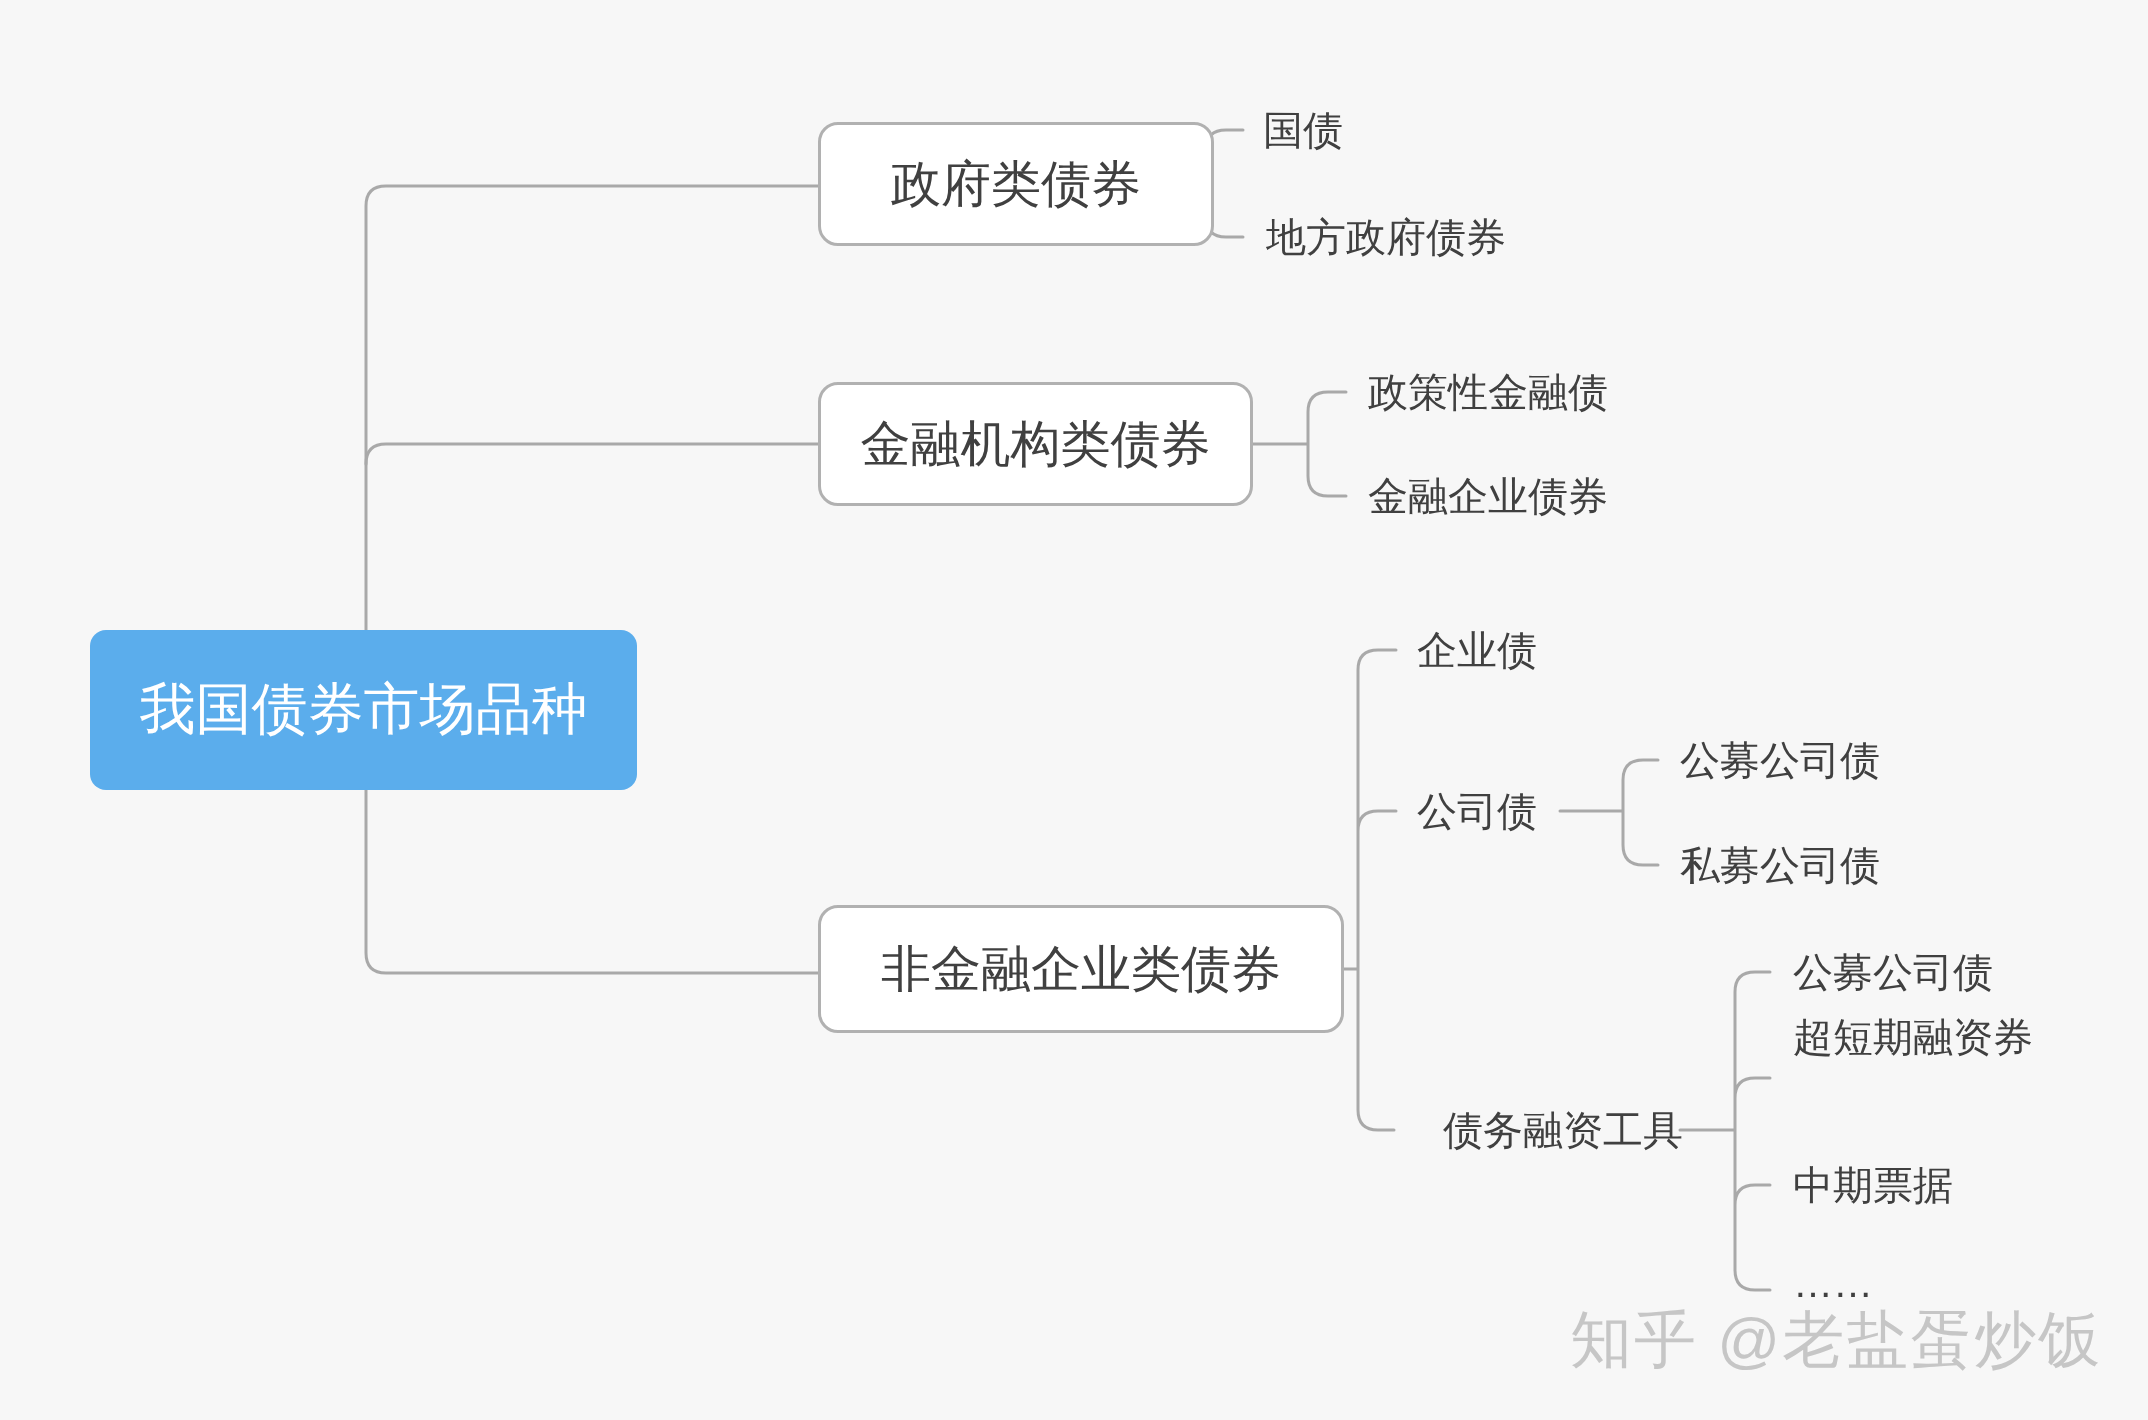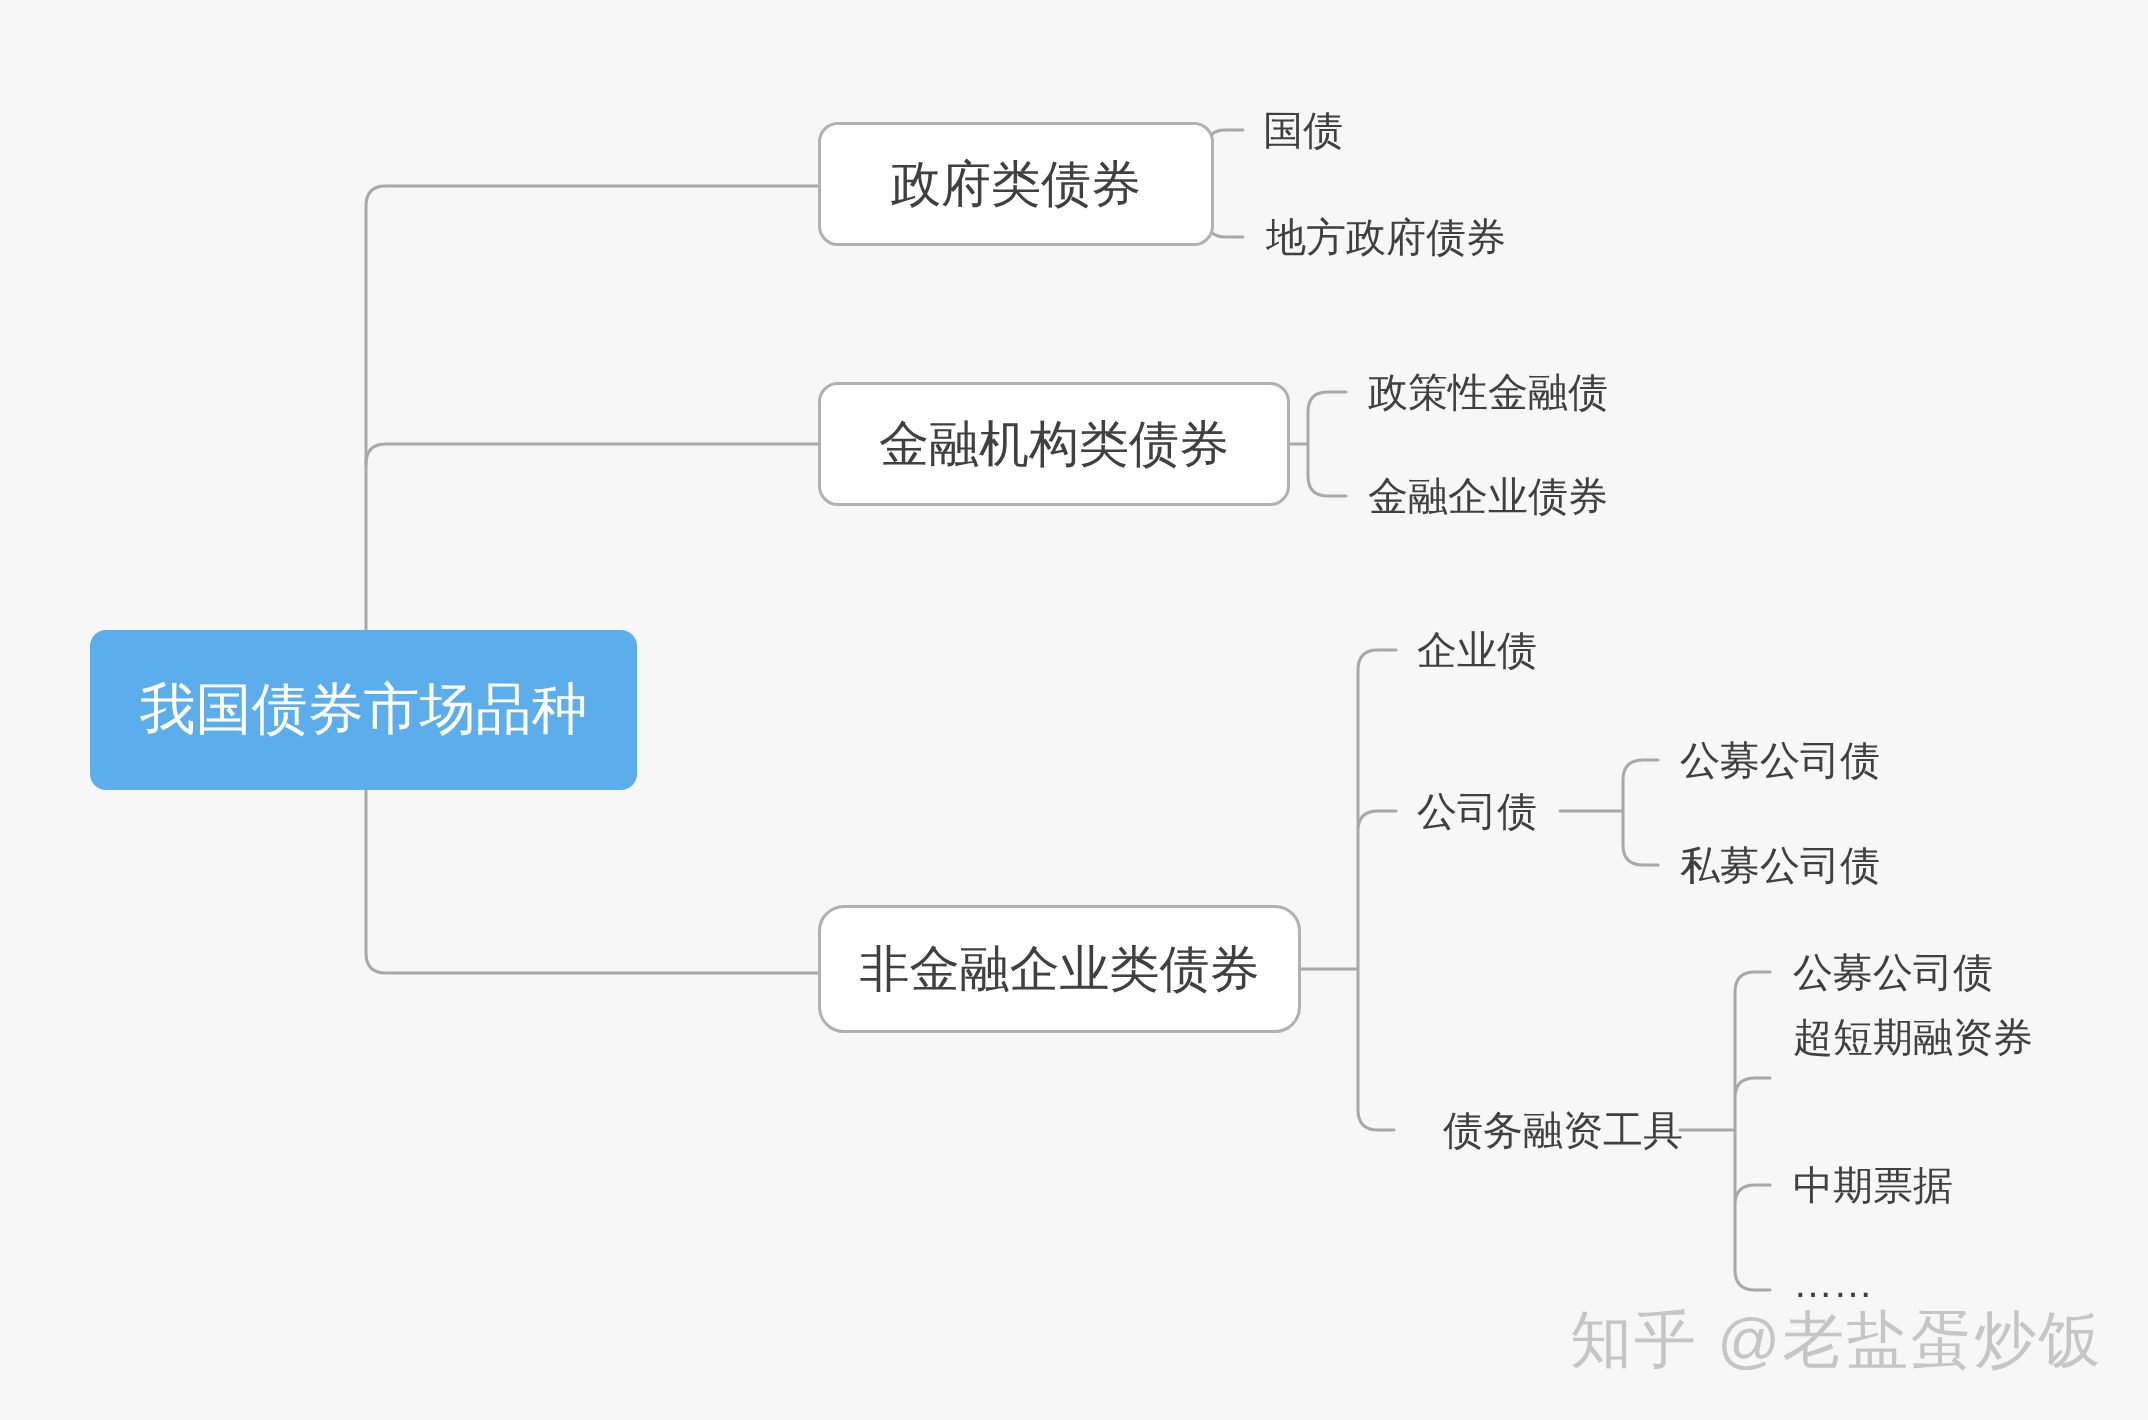--- a/index.html
+++ b/index.html
@@ -76,22 +76,22 @@
     <path d="M 1301 969 H 1358 M 1358 969 V 670 Q 1358 650 1378 650 H 1396 M 1358 831 Q 1358 811 1378 811 H 1396 M 1358 969 V 1110 Q 1358 1130 1378 1130 H 1394"></path>
 
     <path d="M 1560 811 H 1623 M 1623 811 V 780 Q 1623 760 1643 760 H 1658 M 1623 811 V 845 Q 1623 865 1643 865 H 1658"></path>
 
     <path d="M 1680 1130 H 1735 M 1735 1130 V 992 Q 1735 972 1755 972 H 1770 M 1735 1098 Q 1735 1078 1755 1078 H 1770 M 1735 1130 V 1270 Q 1735 1290 1755 1290 H 1770 M 1735 1205 Q 1735 1185 1755 1185 H 1770"></path>
   </svg>
 
   <div class="node root" style="left:90px; top:630px; width:547px; height:160px;">我国债券市场品种</div>
 
   <div class="node box" style="left:818px; top:122px; width:396px; height:124px;">政府类债券</div>
-  <div class="node box" style="left:818px; top:382px; width:472px; height:124px;border-radius:20px;">金融机构类债券</div>
-  <div class="node box" style="left:818px; top:905px; width:483px; height:128px;border-radius:26px;">非金融企业类债券</div>
+  <div class="node box" style="left:818px; top:382px; width:435px; height:124px;border-radius:20px;">金融机构类债券</div>
+  <div class="node box" style="left:818px; top:905px; width:526px; height:128px;">非金融企业类债券</div>
 
   <div class="leaf" style="left:1263px; top:130px;">国债</div>
   <div class="leaf" style="left:1266px; top:237px;">地方政府债券</div>
 
   <div class="leaf" style="left:1368px; top:392px;">政策性金融债</div>
   <div class="leaf" style="left:1368px; top:496px;">金融企业债券</div>
 
   <div class="leaf" style="left:1417px; top:650px;">企业债</div>
   <div class="leaf" style="left:1417px; top:811px;">公司债</div>
   <div class="leaf" style="left:1680px; top:760px;">公募公司债</div>

